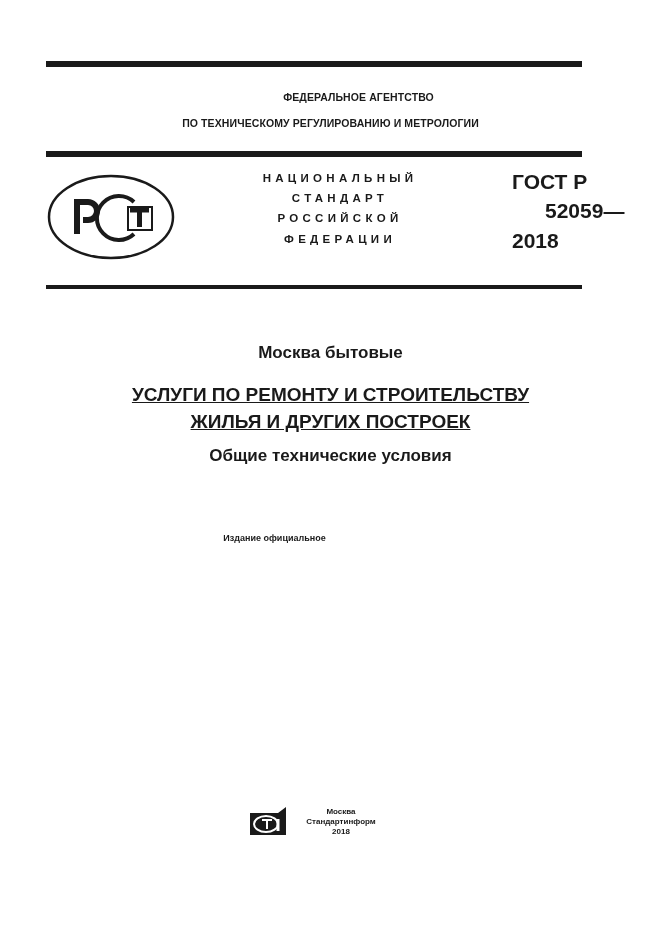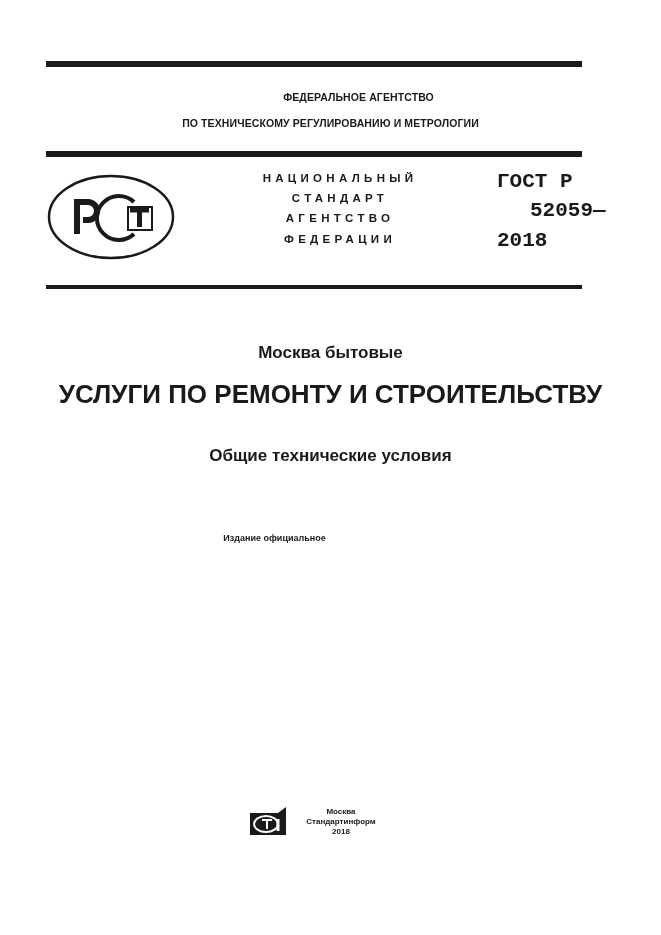--- a/index.html
+++ b/index.html
@@ -10,25 +10,25 @@
   .r2 { top:151px; height:6px; }
   .r3 { top:285px; height:4px; }
   .agency { position:absolute; left:0; width:661px; text-align:center;
             font-weight:bold; font-size:10.5px; letter-spacing:0.1px; }
   .ag1 { top:91px;margin-left:28px; }
   .ag2 { top:117px; }
   .logo { position:absolute; left:46px; top:172px; width:130px; height:90px; }
   .natl { position:absolute; left:240px; width:200px; text-align:center;
           font-weight:bold; font-size:11.5px; letter-spacing:4.3px; }
   .n1 { top:172px; } .n2 { top:192px; } .n3 { top:212px; } .n4 { top:233px; }
-  .gost { position:absolute; left:497px; font-weight:bold; font-size:21px;font-family:Liberation Mono, monospace; }
+  .gost { position:absolute; left:512px; font-weight:bold; font-size:21px; }
   .g1 { top:170px; } .g2 { top:199px;margin-left:33px; } .g3 { top:229px; }
   .title { position:absolute; left:0; width:661px; text-align:center; font-weight:bold; }
   .t1 { top:343px; font-size:17px; }
-  .t2 { top:381px; font-size:26px; line-height:27px; }
+  .t2 { top:381px; font-size:19px; line-height:27px;text-decoration:underline; }
   .t3 { top:446px; font-size:17px; }
   .edition { position:absolute; left:0; width:549px; text-align:center; top:533px;
              font-size:9px; font-weight:bold; }
   .pub-logo { position:absolute; left:248px; top:805px; width:40px; height:32px; }
   .pub { position:absolute; left:296px; width:90px; text-align:center;
          font-weight:bold; font-size:8px; line-height:10px; }
   .p1 { top:807px; } .p2 { top:817px; } .p3 { top:827px; }
 </style>
 </head>
 <body>
@@ -41,32 +41,33 @@
 <svg class="logo" viewBox="0 0 130 90">
   <ellipse cx="65" cy="45" rx="62" ry="41" fill="none" stroke="#1a1a1a" stroke-width="2.5"></ellipse>
   <path d="M31 62 V30 H42 a9 9 0 0 1 0 18 H37" fill="none" stroke="#1a1a1a" stroke-width="6"></path>
   <path d="M88 30 A22 22 0 1 0 88 62" fill="none" stroke="#1a1a1a" stroke-width="4"></path>
   <path d="M84 38 H103 M93.5 38 V55" stroke="#1a1a1a" stroke-width="5" fill="none"></path>
   <rect x="82" y="35" width="24" height="23" fill="none" stroke="#1a1a1a" stroke-width="2"></rect>
 </svg>
 
 <div class="natl n1">НАЦИОНАЛЬНЫЙ</div>
 <div class="natl n2">СТАНДАРТ</div>
-<div class="natl n3">АГЕНТСТВО</div>
+<div class="natl n3">РОССИЙСКОЙ</div>
 <div class="natl n4">ФЕДЕРАЦИИ</div>
 
 <div class="gost g1">ГОСТ Р</div>
 <div class="gost g2">52059—</div>
 <div class="gost g3">2018</div>
 
 <div class="rule r3"></div>
 
 <div class="title t1">Москва бытовые</div>
 <div class="title t2">
   <div>УСЛУГИ ПО РЕМОНТУ И СТРОИТЕЛЬСТВУ</div>
+  <div>ЖИЛЬЯ И ДРУГИХ ПОСТРОЕК</div>
 </div>
 <div class="title t3">Общие технические условия</div>
 
 <div class="edition">Издание официальное</div>
 
 <svg class="pub-logo" viewBox="0 0 40 32">
   <path d="M2 8 H30 L38 2 V30 H2 Z" fill="#1a1a1a"></path>
   <ellipse cx="18" cy="19" rx="12" ry="8" fill="none" stroke="#fff" stroke-width="2"></ellipse>
   <path d="M14 15 H24 M19 15 V24" stroke="#fff" stroke-width="2"></path>
   <path d="M30 14 V26" stroke="#fff" stroke-width="3"></path>

